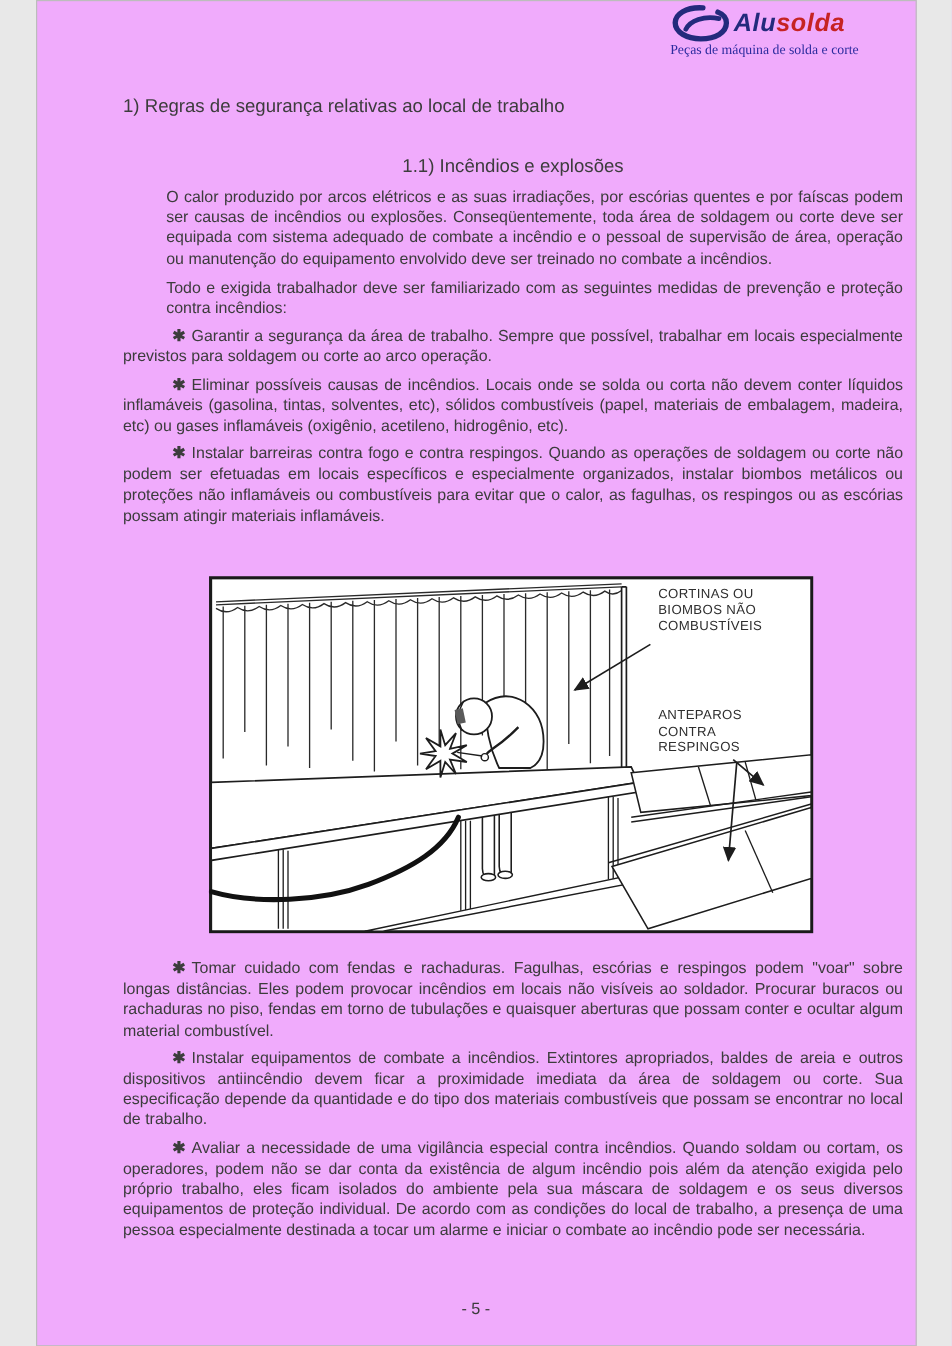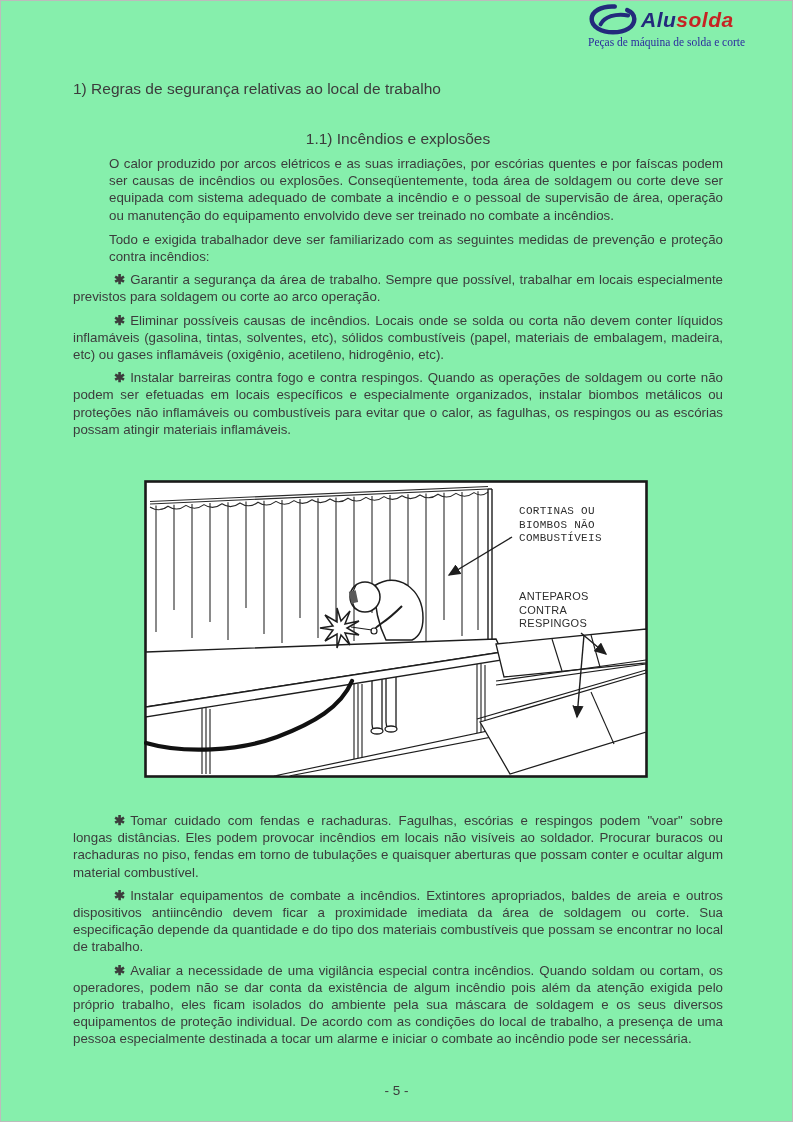--- a/index.html
+++ b/index.html
@@ -1,20 +1,20 @@
 <!DOCTYPE html>
 <html><head>
 <meta charset="utf-8">
 <style>
   html,body{margin:0;padding:0;background:#e8e8e8;}
   .page{
     position:relative;
-    width:793px;height:1122px;
+    width:734px;height:1122px;
     margin:0 auto;
-    background:#86efac;
+    background:#f0abfc;
     border:1px solid #bcbcbc;
     box-sizing:border-box;
     font-family:"Liberation Sans", sans-serif;
     color:#3c3c3c;
     overflow:hidden;
     padding-left:48px;
   }
   
   .logo{position:absolute;top:2px;right:36px;width:168px;}
   .logo-row{display:flex;align-items:center;gap:3px;}
@@ -23,31 +23,31 @@
   .brand .red{color:#c62323;}
   .tagline{font-family:"Liberation Serif", serif;font-size:11.5px;color:#2b2b9e;margin-top:1px;white-space:nowrap;}
   
   .content{position:absolute;left:72px;top:0;width:650px;}
   h1,h2{font-size:15.5px;font-weight:400;color:#3c3c3c;line-height:19px;margin:0;}
   h1{margin-top:78px;}
   h2{margin-top:31px;text-align:center;}
   p{font-size:13.3px;line-height:17.2px;text-align:justify;margin:0;}
   p.intro{margin-top:7px;margin-left:36px;}
   p.bullet{margin-top:6px;text-indent:41px;}
-  p.bullet.first-after{margin-top:34px;}
+  p.bullet.first-after{margin-top:20px;}
   .bullet-marker{font-weight:700;margin-right:5px;}
   
   .diagram{position:relative;width:504px;height:298px;margin:42px 0 0 71px;}
   .diagram svg{position:absolute;left:0;top:0;}
   .fig-label{
     position:absolute;width:125px;
     font-size:11px;line-height:13.5px;letter-spacing:.3px;
     color:#2e2e2e;white-space:pre-line;
   }
-  .fig-label.curtains{left:375px;top:25px;font-family:Liberation Mono, monospace;}
+  .fig-label.curtains{left:375px;top:9px;}
   .fig-label.spatter{left:375px;top:110px;}
   
   .pageno{position:absolute;left:0;top:1082px;width:100%;text-align:center;font-size:13.5px;color:#3c3c3c;}
 </style>
 </head>
 <body>
 
 <div class="page">
 
   <div class="logo">

